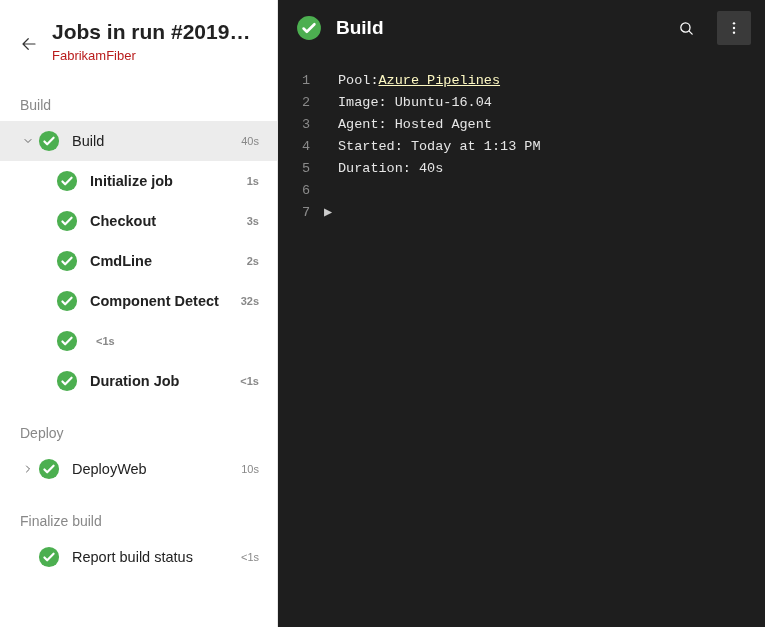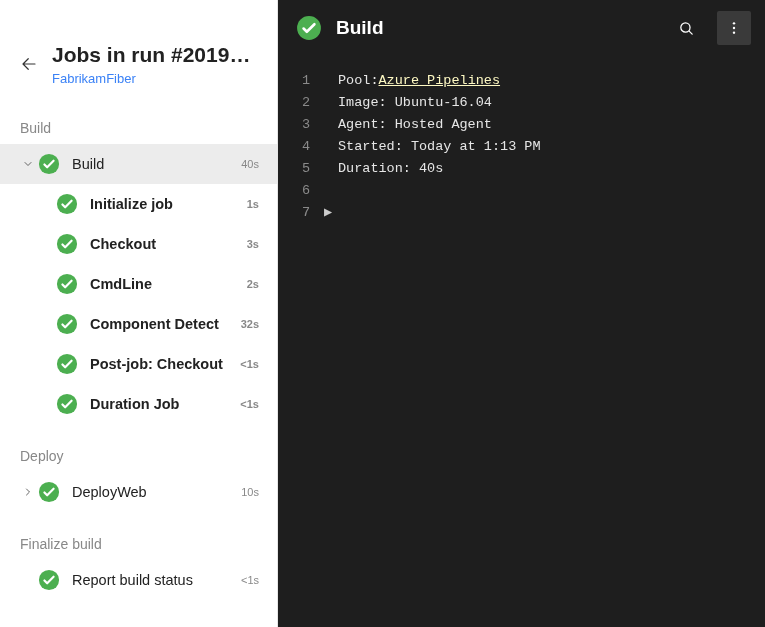--- a/index.html
+++ b/index.html
@@ -18,23 +18,22 @@
     flex: 0 0 278px;
     background: #fff;
     border-right: 1px solid #e6e6e6;
     display: flex;
     flex-direction: column;
     overflow: hidden;
   }
   .left-header {
     padding: 20px 20px 10px 20px;
     display: flex;
-    align-items: flex-start;
+    align-items: center;
     gap: 14px;
-    margin-top: 23px;
   }
   .back-arrow {
     width: 18px;
     height: 38px;
     display: flex;
     align-items: center;
     justify-content: center;
     color: #333;
     cursor: pointer;
     flex: 0 0 auto;
@@ -44,21 +43,21 @@
   .header-title {
     font-size: 21px;
     font-weight: 600;
     color: #222;
     white-space: nowrap;
     overflow: hidden;
     text-overflow: ellipsis;
   }
   .header-sub {
     font-size: 13px;
-    color: #3b82f6;
+    color: #b91c1c;
     margin-top: 4px;
   }
   .stage-label {
     font-size: 14px;
     font-weight: 400;
     color: #888;
     padding: 24px 20px 8px 20px;
   }
   .job-row, .step-row {
     display: flex;
@@ -235,21 +234,20 @@
           <path d="M7 12.5l3 3 7-7"></path>
         </svg>
           <span class="row-label">Component Detect</span>
           <span class="row-dur">32s</span>
         </div>
       <div class="step-row">
           <svg class="check status-icon" viewBox="0 0 24 24">
           <circle cx="12" cy="12" r="11"></circle>
           <path d="M7 12.5l3 3 7-7"></path>
         </svg>
-          <span class="row-label">Post-job: Checkout</span>
           <span class="row-dur">&lt;1s</span>
         </div>
       <div class="step-row">
           <svg class="check status-icon" viewBox="0 0 24 24">
           <circle cx="12" cy="12" r="11"></circle>
           <path d="M7 12.5l3 3 7-7"></path>
         </svg>
           <span class="row-label">Duration Job</span>
           <span class="row-dur">&lt;1s</span>
         </div>

